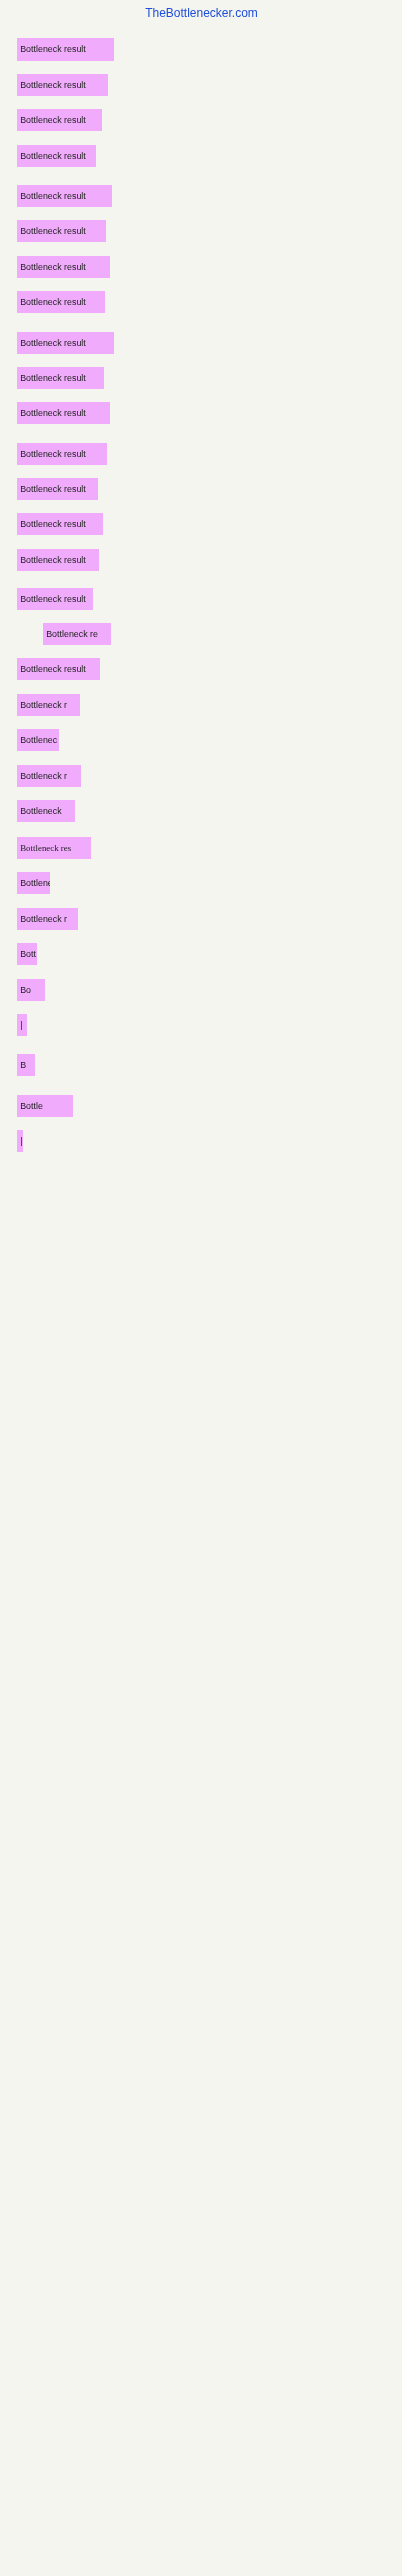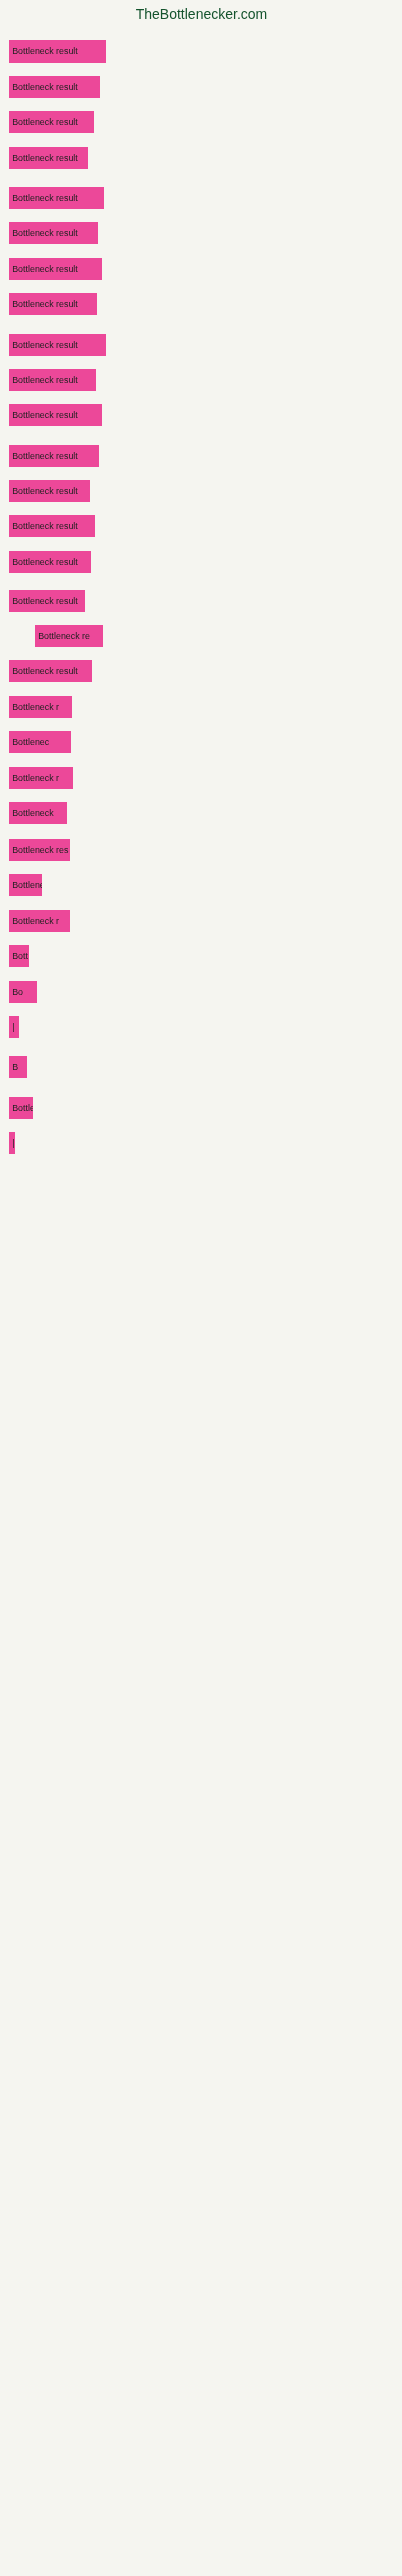--- a/index.html
+++ b/index.html
@@ -10,35 +10,35 @@
     body {
       width: 403px;
       min-height: 2576px;
       background-color: #f5f5f0;
       font-family: Arial, sans-serif;
       position: relative;
     }
     .site-title {
       text-align: center;
       padding: 6.4px 0 3.2px 0;
-      font-size: 14px;
-      color: #14532d;
+      font-size: 12px;
+      color: #1d4ed8;
       font-weight: normal;
     }
     .chart-area {
       width: 403px;
       height: 2544px;
       position: relative;
       padding-top: 8px;
     }
     .bar-item {
       position: absolute;
-      left: 9px;
+      left: 17px;
       height: 22.5px;
-      background-color: #ec4899;
+      background-color: #f0abfc;
       display: flex;
       align-items: center;
       padding-left: 3.2px;
       font-size: 8.9px;
       color: #222;
       white-space: nowrap;
       overflow: hidden;
     }
   </style>
 </head>
@@ -61,26 +61,26 @@
     <div class="bar-item" style="top: 343px; width: 87px;">Bottleneck result</div>
     <div class="bar-item" style="top: 378px; width: 93px;">Bottleneck result</div>
     <div class="bar-item" style="top: 419px; width: 90px;">Bottleneck result</div>
     <div class="bar-item" style="top: 454px; width: 81px;">Bottleneck result</div>
     <div class="bar-item" style="top: 489px; width: 86px;">Bottleneck result</div>
     <div class="bar-item" style="top: 525px; width: 82px;">Bottleneck result</div>
     <div class="bar-item" style="top: 564px; width: 76px;">Bottleneck result</div>
     <div class="bar-item" style="top: 599px; width: 68px; margin-left: 26px;">Bottleneck re</div>
     <div class="bar-item" style="top: 634px; width: 83px;">Bottleneck result</div>
     <div class="bar-item" style="top: 670px; width: 63px;">Bottleneck r</div>
-    <div class="bar-item" style="top: 705px; width: 62px;">Bottlenec</div>
+    <div class="bar-item" style="top: 705px; width: 42px;">Bottlenec</div>
     <div class="bar-item" style="top: 741px; width: 64px;">Bottleneck r</div>
     <div class="bar-item" style="top: 776px; width: 58px;">Bottleneck</div>
-    <div class="bar-item" style="top: 813px; width: 61px;">Bottleneck res</div>
+    <div class="bar-item" style="top: 813px; width: 74px; font-family: Liberation Serif, serif;">Bottleneck res</div>
     <div class="bar-item" style="top: 848px; width: 33px;">Bottlene</div>
     <div class="bar-item" style="top: 884px; width: 61px;">Bottleneck r</div>
     <div class="bar-item" style="top: 919px; width: 20px;">Bott</div>
     <div class="bar-item" style="top: 955px; width: 28px;">Bo</div>
     <div class="bar-item" style="top: 990px; width: 9.7px;">|</div>
     <div class="bar-item" style="top: 1030px; width: 17.7px;">B</div>
-    <div class="bar-item" style="top: 1071px; width: 24px;">Bottle</div>
+    <div class="bar-item" style="top: 1071px; width: 56px;">Bottle</div>
     <div class="bar-item" style="top: 1106px; width: 6.4px;">|</div>
   </div>
 
 
 </body></html>

